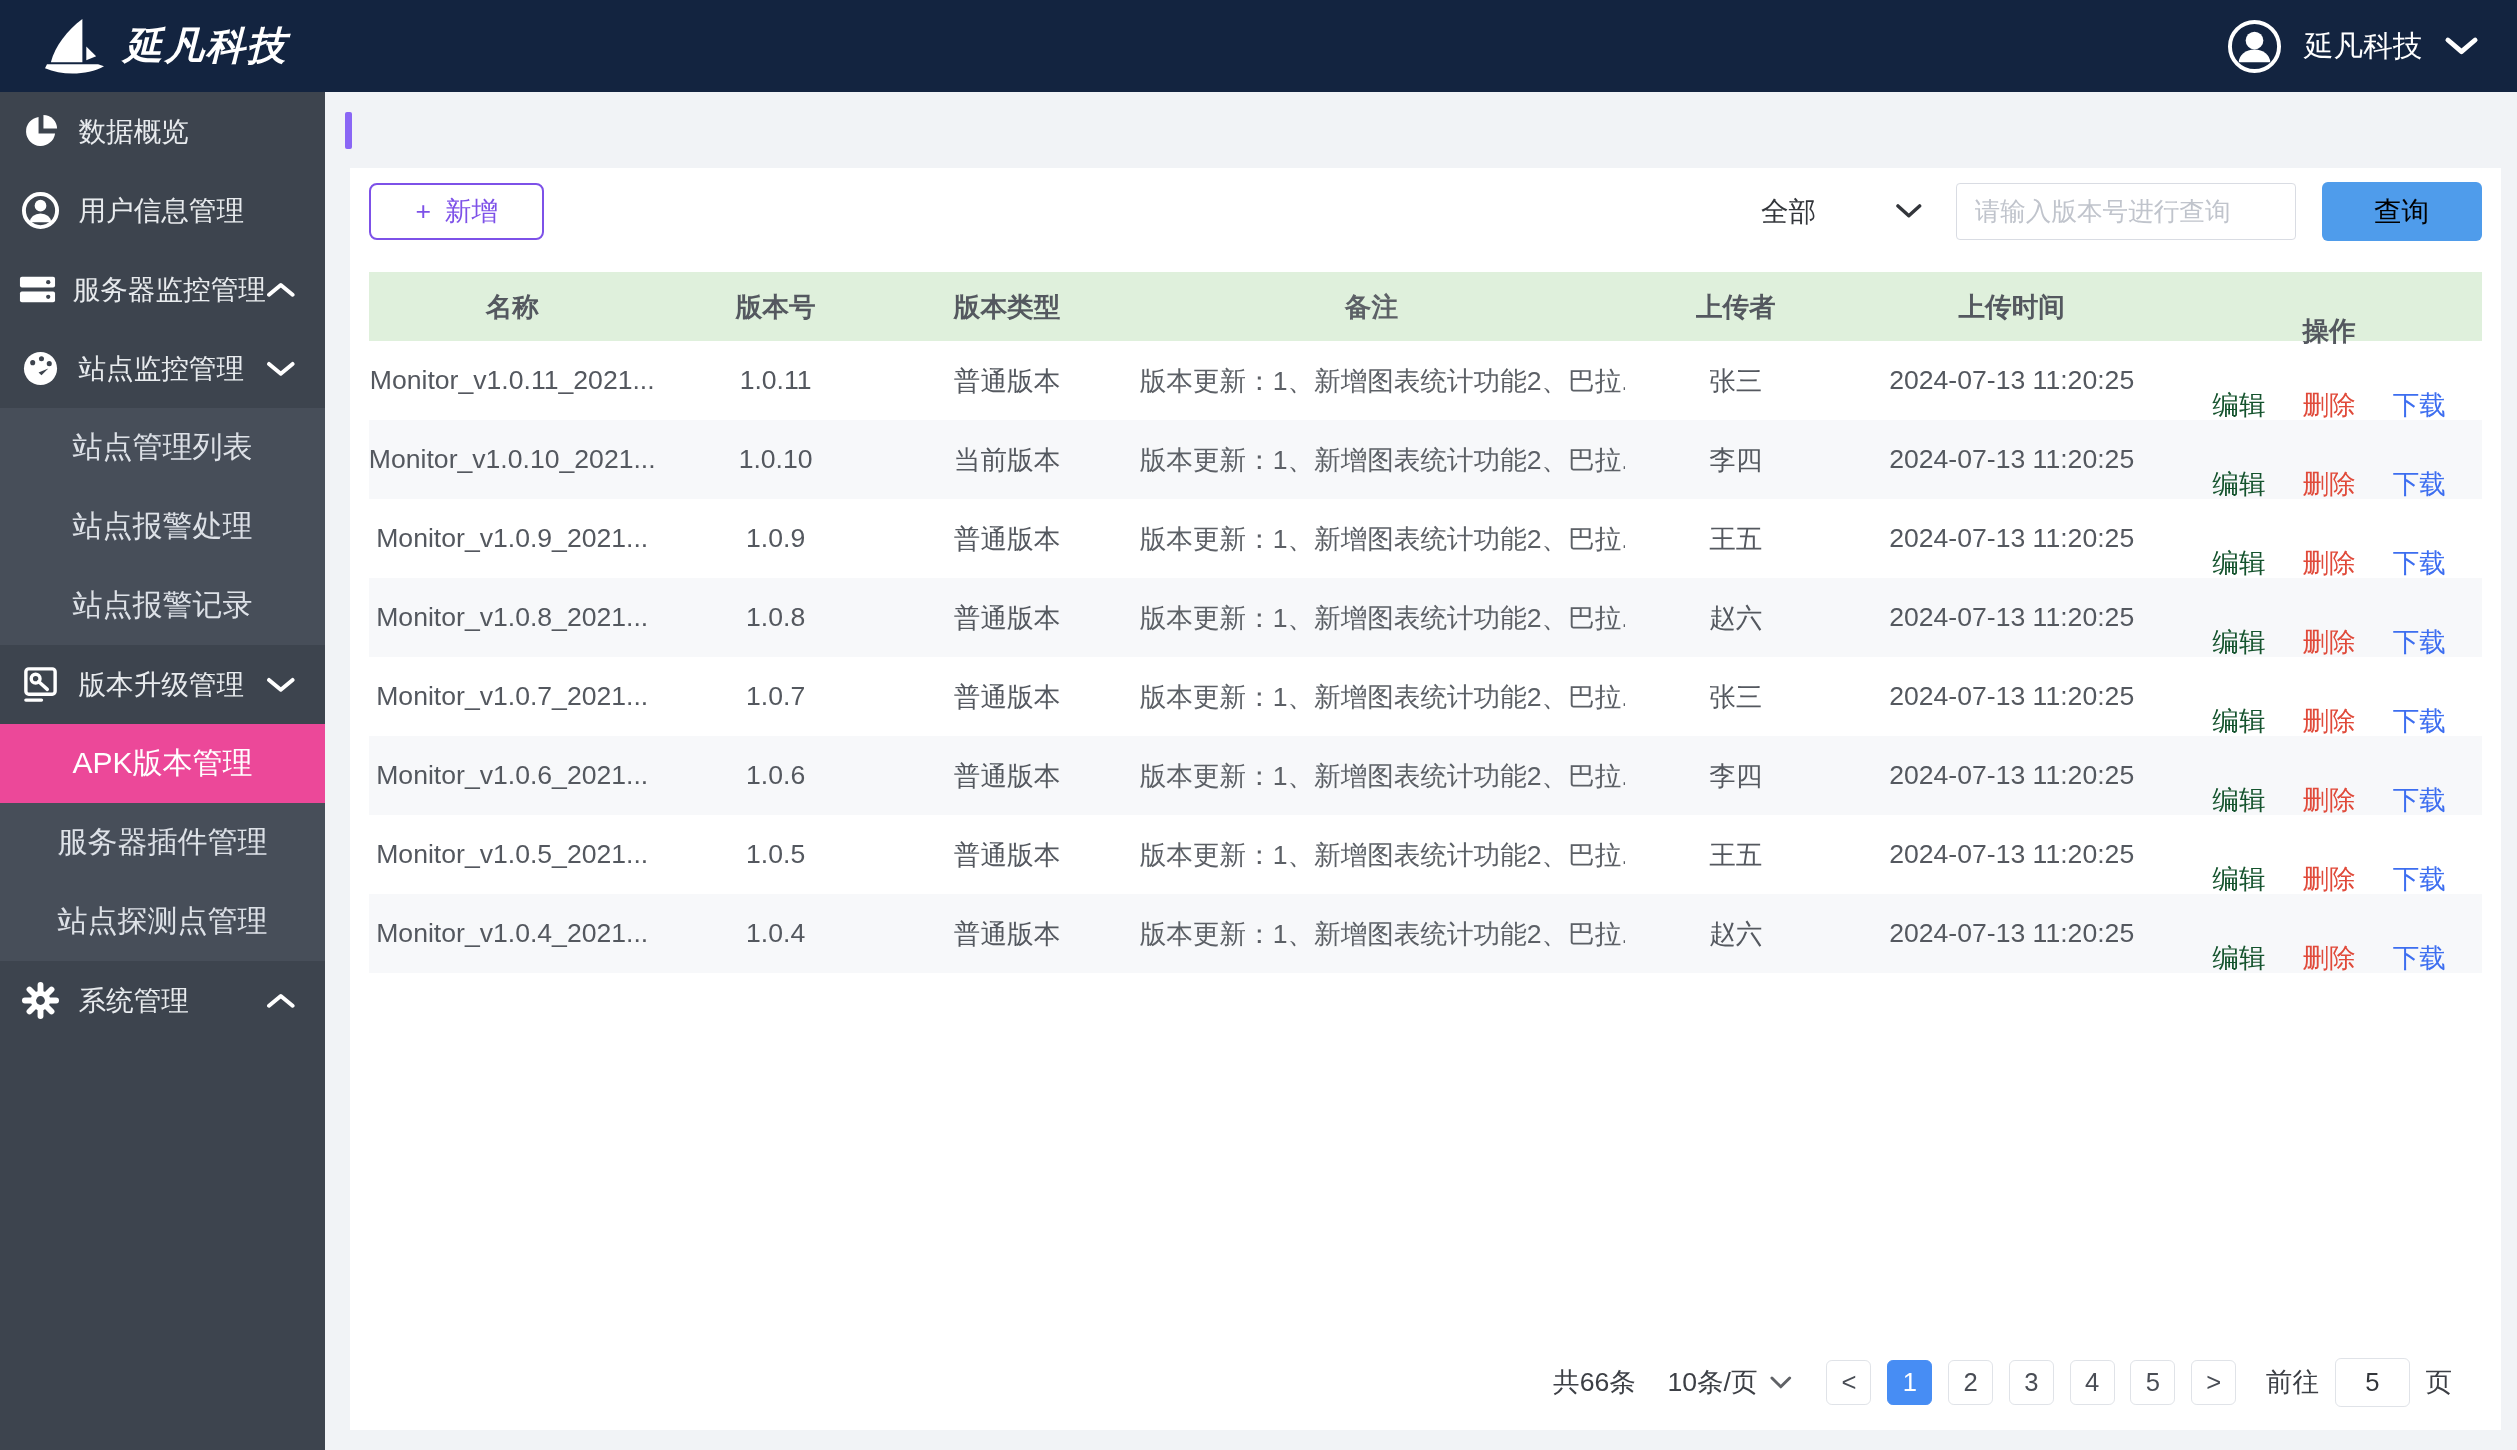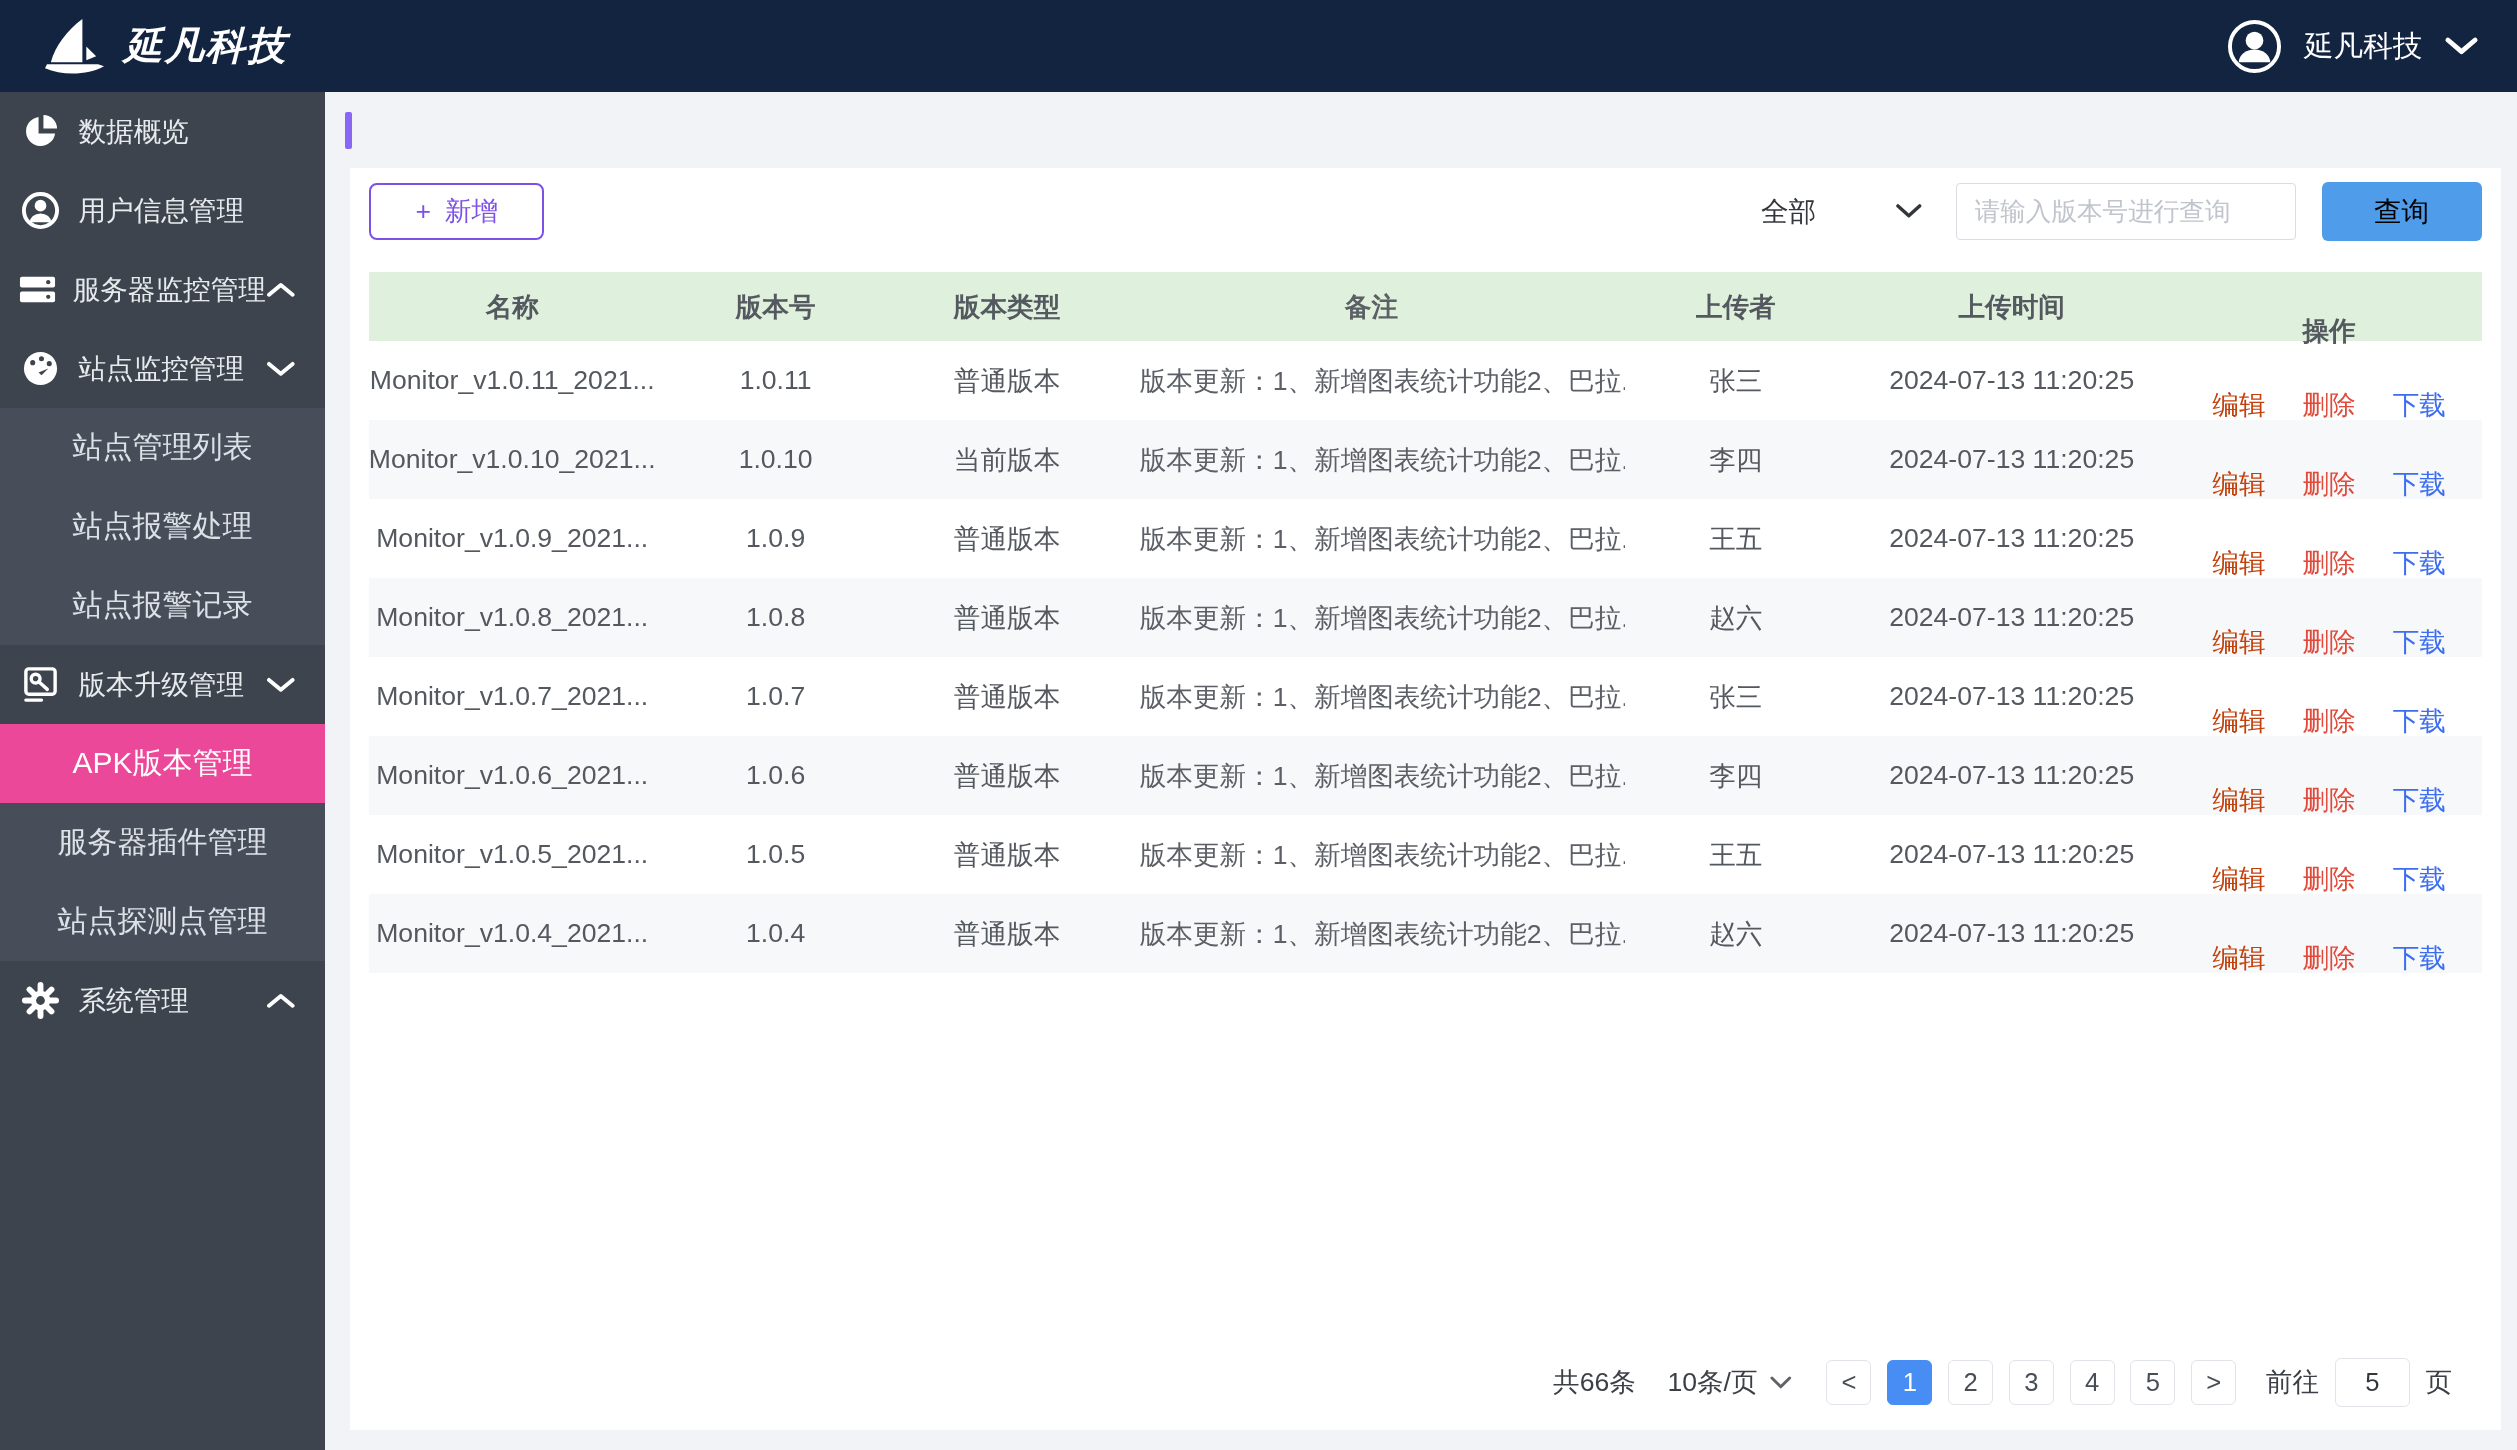--- a/index.html
+++ b/index.html
@@ -59,21 +59,21 @@
   .tr:nth-child(even) { background:#f7f8fa; }
   .cell { display:flex; align-items:center; justify-content:center; white-space:nowrap;
     overflow:hidden; font-size:26.6px; color:#54585f; }
   .c-name { width:286px; }
   .c-version { width:241px; }
   .c-type { width:222px; }
   .c-remark { width:507px; justify-content:flex-start; padding-left:21.7px; color:#5c6066; }
   .c-uploader { width:222px; }
   .c-time { width:330px; }
   .c-ops { width:305px; gap:37px;margin-top:48px; }
-  .link-edit { color:#c2410c; cursor:pointer; }
+  .link-edit { color:#14532d; cursor:pointer; }
   .link-delete { color:#e04a3a; cursor:pointer; }
   .link-download { color:#3d6ef0; cursor:pointer; }
 
   
   .pagination { position:absolute; right:49px; bottom:23.6px; display:flex; align-items:center;
     gap:15.8px; font-size:26.6px; color:#3c3f45; }
   .pg-total { margin-right:15.8px; }
   .pg-size { display:flex; align-items:center; gap:11.8px; margin-right:17.7px; cursor:pointer; }
   .pg-btn { min-width:45px; height:45px; background:#fff; border:1px solid #e0e3e8;
     border-radius:5.9px; display:flex; align-items:center; justify-content:center;

